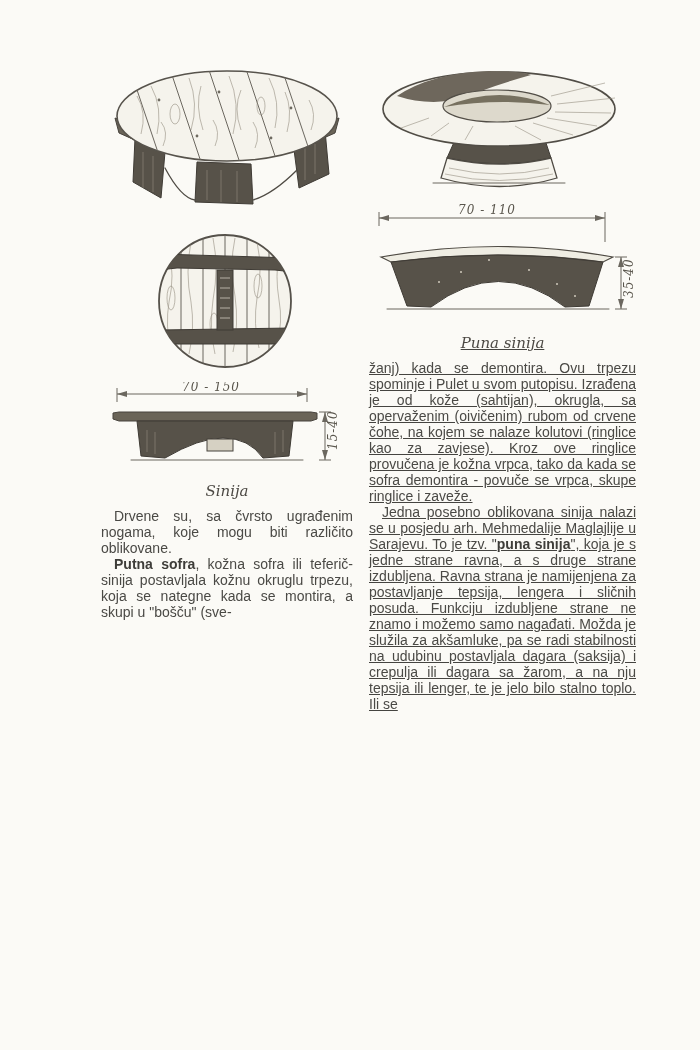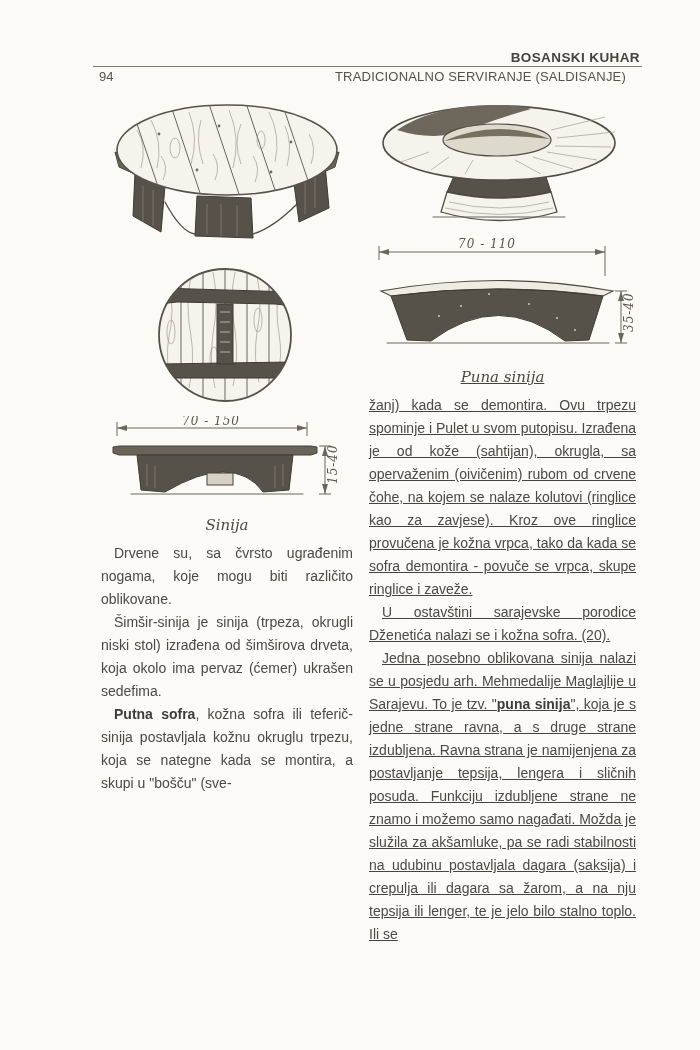--- a/index.html
+++ b/index.html
@@ -17,47 +17,39 @@
   .h-row2{display:flex;justify-content:space-between;align-items:baseline;font-size:13px;color:#55524b;margin-top:2px;}
   .h-page{padding-left:6px;}
   .h-chapter{padding-right:16px;letter-spacing:.2px;}
   
   .cols{display:flex;gap:16px;margin-top:6px;}
   .col-left{width:252px;flex:0 0 252px;margin-left:8px;}
   .col-right{width:267px;flex:0 0 267px;text-decoration:underline;}
   figure{margin:0;padding:0;}
   .fig-caption{font-family:"DejaVu Serif",serif;font-style:italic;font-size:15px;text-align:center;color:#4c4944;margin:0 0 8px 0;}
   
-  .para{font-size:14px;line-height:23px;text-align:justify;text-indent:13px;margin:0;color:#4a4945;}
+  .para{font-size:14px;line-height:16px;text-align:justify;text-indent:13px;margin:0;color:#4a4945;}
   .para.noindent{text-indent:0;}
   .para .bold{font-weight:bold;color:#3e3d39;}
   
   .ink{stroke:#4f4b44;fill:none;stroke-width:1.3;stroke-linecap:round;}
   .ink-thin{stroke:#6b675f;fill:none;stroke-width:1;stroke-linecap:round;}
   .grain{stroke:#948e80;stroke-width:.7;fill:none;opacity:.85;}
   .paper{fill:#f5f3ec;}
   .dark{fill:#6a6458;stroke:#47433d;stroke-width:1;}
   .darker{fill:#575249;stroke:#3f3b35;stroke-width:1;}
   .dimline{stroke:#6b675f;stroke-width:1;fill:none;}
   .dimarrow{fill:#6b675f;stroke:none;}
   .dimtext{font-family:"DejaVu Serif",serif;font-style:italic;font-size:12px;fill:#5a564d;letter-spacing:1px;}
 </style>
 </head>
 <body>
 
 <div class="page">
 
-  <div>
-    <div class="h-row1">BOSANSKI KUHAR</div>
-    <div class="h-rule"></div>
-    <div class="h-row2">
-      <span class="h-page">94</span>
-      <span class="h-chapter">TRADICIONALNO SERVIRANJE (SALDISANJE)</span>
-    </div>
-  </div>
 
   <div class="cols">
 
     <div class="col-left">
 
       <figure>
         <svg width="252" height="168" viewBox="0 0 252 168">
           <defs>
               <clipPath id="clipTop">
                 <ellipse cx="126" cy="60" rx="110" ry="45"></ellipse>
@@ -133,21 +125,20 @@
           <path class="dimline" d="M224,30 V78 M218,30 H230 M218,78 H230"></path>
           <path class="dimarrow" d="M224,30 L221,40 L227,40 Z"></path>
           <path class="dimarrow" d="M224,78 L221,68 L227,68 Z"></path>
           <text class="dimtext" transform="translate(236,68) rotate(-90)">15-40</text>
         </svg>
         <figcaption class="fig-caption">Sinija</figcaption>
       </figure>
 
       <div>
           <p class="para"><span>Drvene su, sa čvrsto ugrađenim nogama, koje mogu biti različito oblikovane.</span></p>
-          <p class="para"><span>Šimšir-sinija je sinija (trpeza, okrugli niski stol) izrađena od šimširova drveta, koja okolo ima pervaz (ćemer) ukrašen sedefima.</span></p>
           <p class="para"><span class="bold">Putna sofra</span><span>, kožna sofra ili teferič-sinija postavljala kožnu okruglu trpezu, koja se nategne kada se montira, a skupi u "bošču" (sve-</span></p>
         </div>
     </div>
 
     <div class="col-right">
 
       <figure>
         <svg width="267" height="142" viewBox="0 0 267 142">
 
           <path class="darker" d="M86,84 L176,84 L182,102 Q131,114 78,102 Z"></path>
@@ -186,18 +177,17 @@
           <path class="dimline" d="M252,55 V107 M246,55 H258 M246,107 H258"></path>
           <path class="dimarrow" d="M252,55 L249,65 L255,65 Z"></path>
           <path class="dimarrow" d="M252,107 L249,97 L255,97 Z"></path>
           <text class="dimtext" transform="translate(264,96) rotate(-90)">35-40</text>
         </svg>
         <figcaption class="fig-caption">Puna sinija</figcaption>
       </figure>
 
       <div>
           <p class="para noindent"><span>žanj) kada se demontira. Ovu trpezu spominje i Pulet u svom putopisu. Izrađena je od kože (sahtijan), okrugla, sa opervaženim (oivičenim) rubom od crvene čohe, na kojem se nalaze kolutovi (ringlice kao za zavjese). Kroz ove ringlice provučena je kožna vrpca, tako da kada se sofra demontira - povuče se vrpca, skupe ringlice i zaveže.</span></p>
-          <p class="para"><span>U ostavštini sarajevske porodice Dženetića nalazi se i kožna sofra. (20).</span></p>
           <p class="para"><span>Jedna posebno oblikovana sinija nalazi se u posjedu arh. Mehmedalije Maglajlije u Sarajevu. To je tzv. "</span><span class="bold">puna sinija</span><span>", koja je s jedne strane ravna, a s druge strane izdubljena. Ravna strana je namijenjena za postavljanje tepsija, lengera i sličnih posuda. Funkciju izdubljene strane ne znamo i možemo samo nagađati. Možda je služila za akšamluke, pa se radi stabilnosti na udubinu postavljala dagara (saksija) i crepulja ili dagara sa žarom, a na nju tepsija ili lenger, te je jelo bilo stalno toplo. Ili se</span></p>
         </div>
     </div>
   </div>
 </div>
 
 </body></html>

